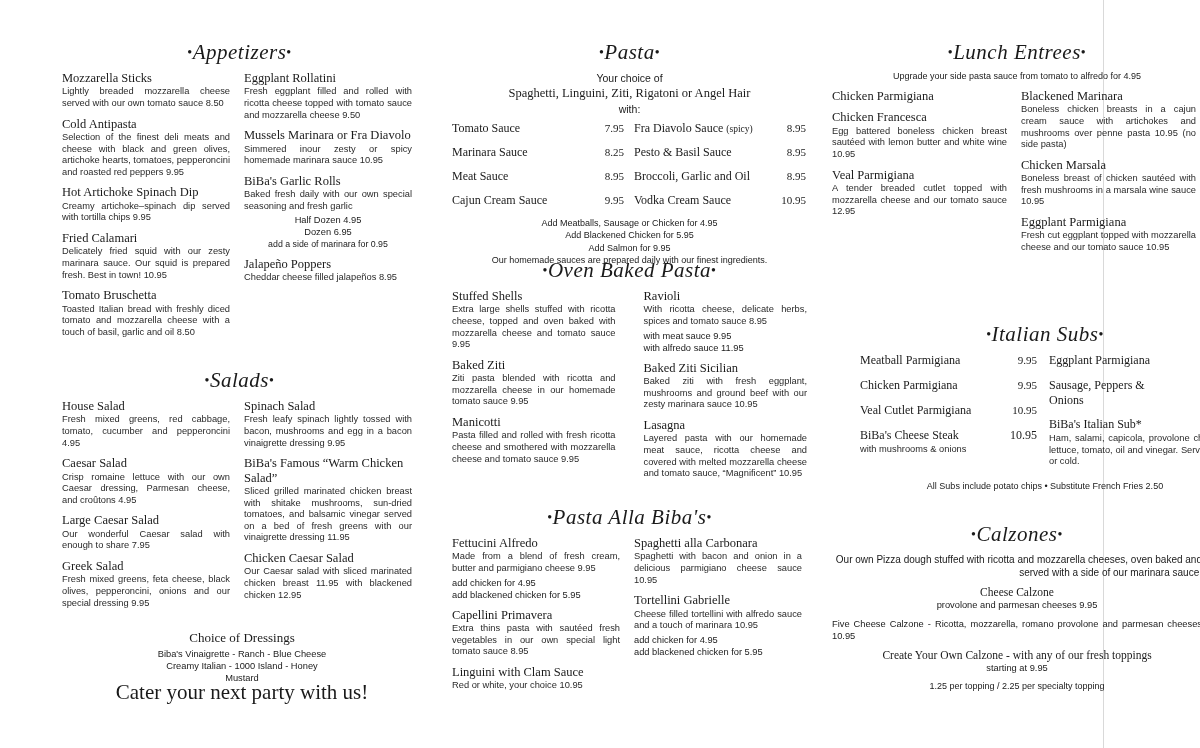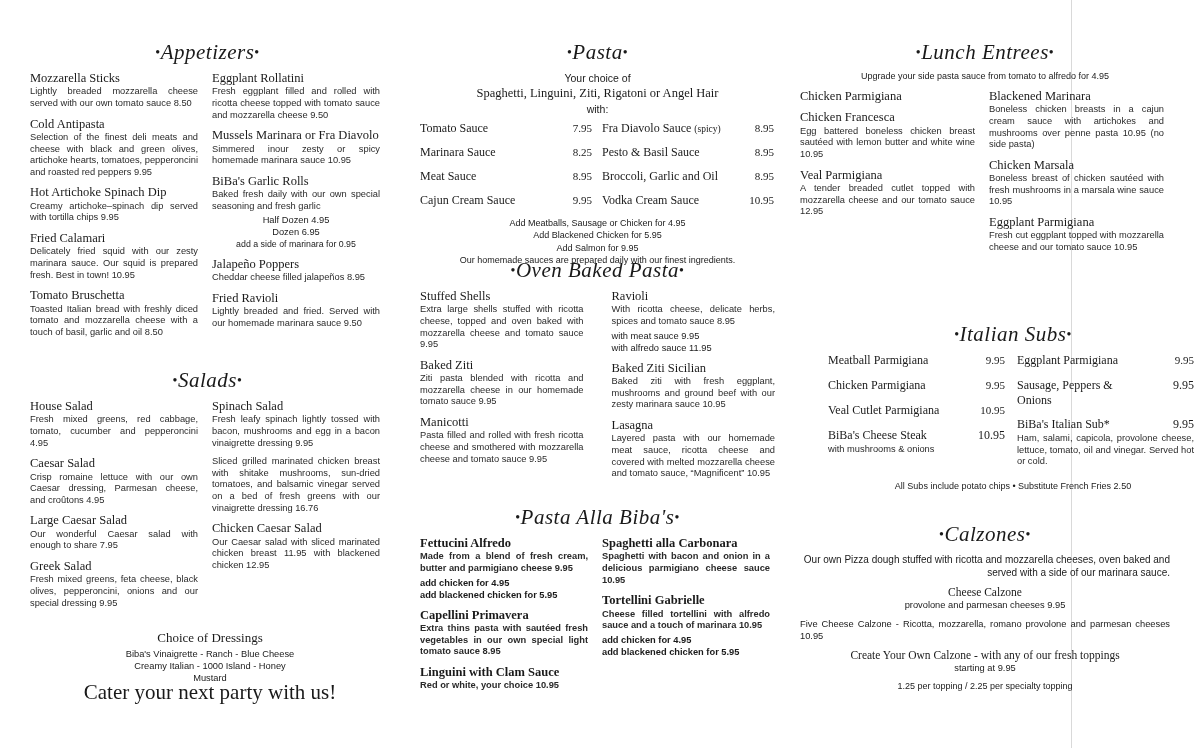--- a/index.html
+++ b/index.html
@@ -13,20 +13,21 @@
     font-family: "Liberation Sans", sans-serif;
     color: #1a1a1a;
     position: relative;
     overflow: hidden;
   }
   .page {
     position: relative;
     width: 1078px;
     height: 748px;
     padding: 0;
+    margin-left: 32px;
   }
   .section-title {
     font-family: "Liberation Serif", serif;
     font-style: italic;
     font-size: 21px;
     text-align: center;
     letter-spacing: 0.5px;
     margin: 0 0 6px 0;
     font-weight: normal;
   }
@@ -128,21 +129,21 @@
     font-size: 9px;
     line-height: 1.35;
     margin-top: 0px;
   }
 
   #obp { position: absolute; left: 420px; top: 258px; width: 355px; }
   #obp-cols { display: flex; gap: 28px; }
   #obp-cols .col { width: 168px; }
 
   #pab { position: absolute; left: 420px; top: 505px; width: 355px; }
-  #pab-cols { display: flex; gap: 14px; font-weight: bold; }
+  #pab-cols { display: flex; gap: 14px; }
   #pab-cols .col { width: 168px; }
 
   
   #lunch { position: absolute; left: 800px; top: 40px; width: 370px; }
   .lunch-note {
     text-align: center;
     font-size: 9px;
     margin-bottom: 8px;
   }
   #lunch-cols { display: flex; gap: 14px; }
@@ -263,24 +264,20 @@
           <div class="extra" style="text-align:center">
             <div>Half Dozen 4.95</div>
             <div>Dozen 6.95</div>
             <div class="mini">add a side of marinara for 0.95</div>
           </div>
         </div>
         <div class="item">
           <div class="item-name">Jalapeño Poppers</div>
           <div class="item-desc">Cheddar cheese filled jalapeños 8.95</div>
         </div>
-        <div class="item">
-          <div class="item-name">Fried Ravioli</div>
-          <div class="item-desc">Lightly  breaded  and  fried.  Served with  our homemade marinara sauce 9.50</div>
-        </div>
       </div>
     </div>
   </div>
 
   <div id="salads">
     <div class="section-title">
       <span class="dot">•</span><span>Salads</span><span class="dot">•</span>
     </div>
     <div id="salad-cols">
       <div class="col">
@@ -300,21 +297,22 @@
           <div class="item-name">Greek Salad</div>
           <div class="item-desc">Fresh mixed greens, feta cheese, black olives, pepperoncini, onions and our special dressing 9.95</div>
         </div>
       </div>
       <div class="col">
         <div class="item">
           <div class="item-name">Spinach Salad</div>
           <div class="item-desc">Fresh leafy spinach lightly tossed with bacon, mushrooms and egg in a bacon vinaigrette dressing 9.95</div>
         </div>
         <div class="item">
-          <div class="item-desc">Sliced grilled marinated chicken breast with shitake mushrooms, sun-dried tomatoes, and balsamic vinegar served on a bed of fresh greens with our vinaigrette dressing 16.76</div>
+          <div class="item-name">BiBa's Famous “Warm Chicken Salad”</div>
+          <div class="item-desc">Sliced grilled marinated chicken breast with shitake mushrooms, sun-dried tomatoes, and balsamic vinegar served on a bed of fresh greens with our vinaigrette dressing 11.95</div>
         </div>
         <div class="item">
           <div class="item-name">Chicken Caesar Salad</div>
           <div class="item-desc">Our Caesar salad with sliced marinated chicken breast 11.95 with blackened chicken 12.95</div>
         </div>
       </div>
     </div>
   </div>
 
   <div id="dressings">

